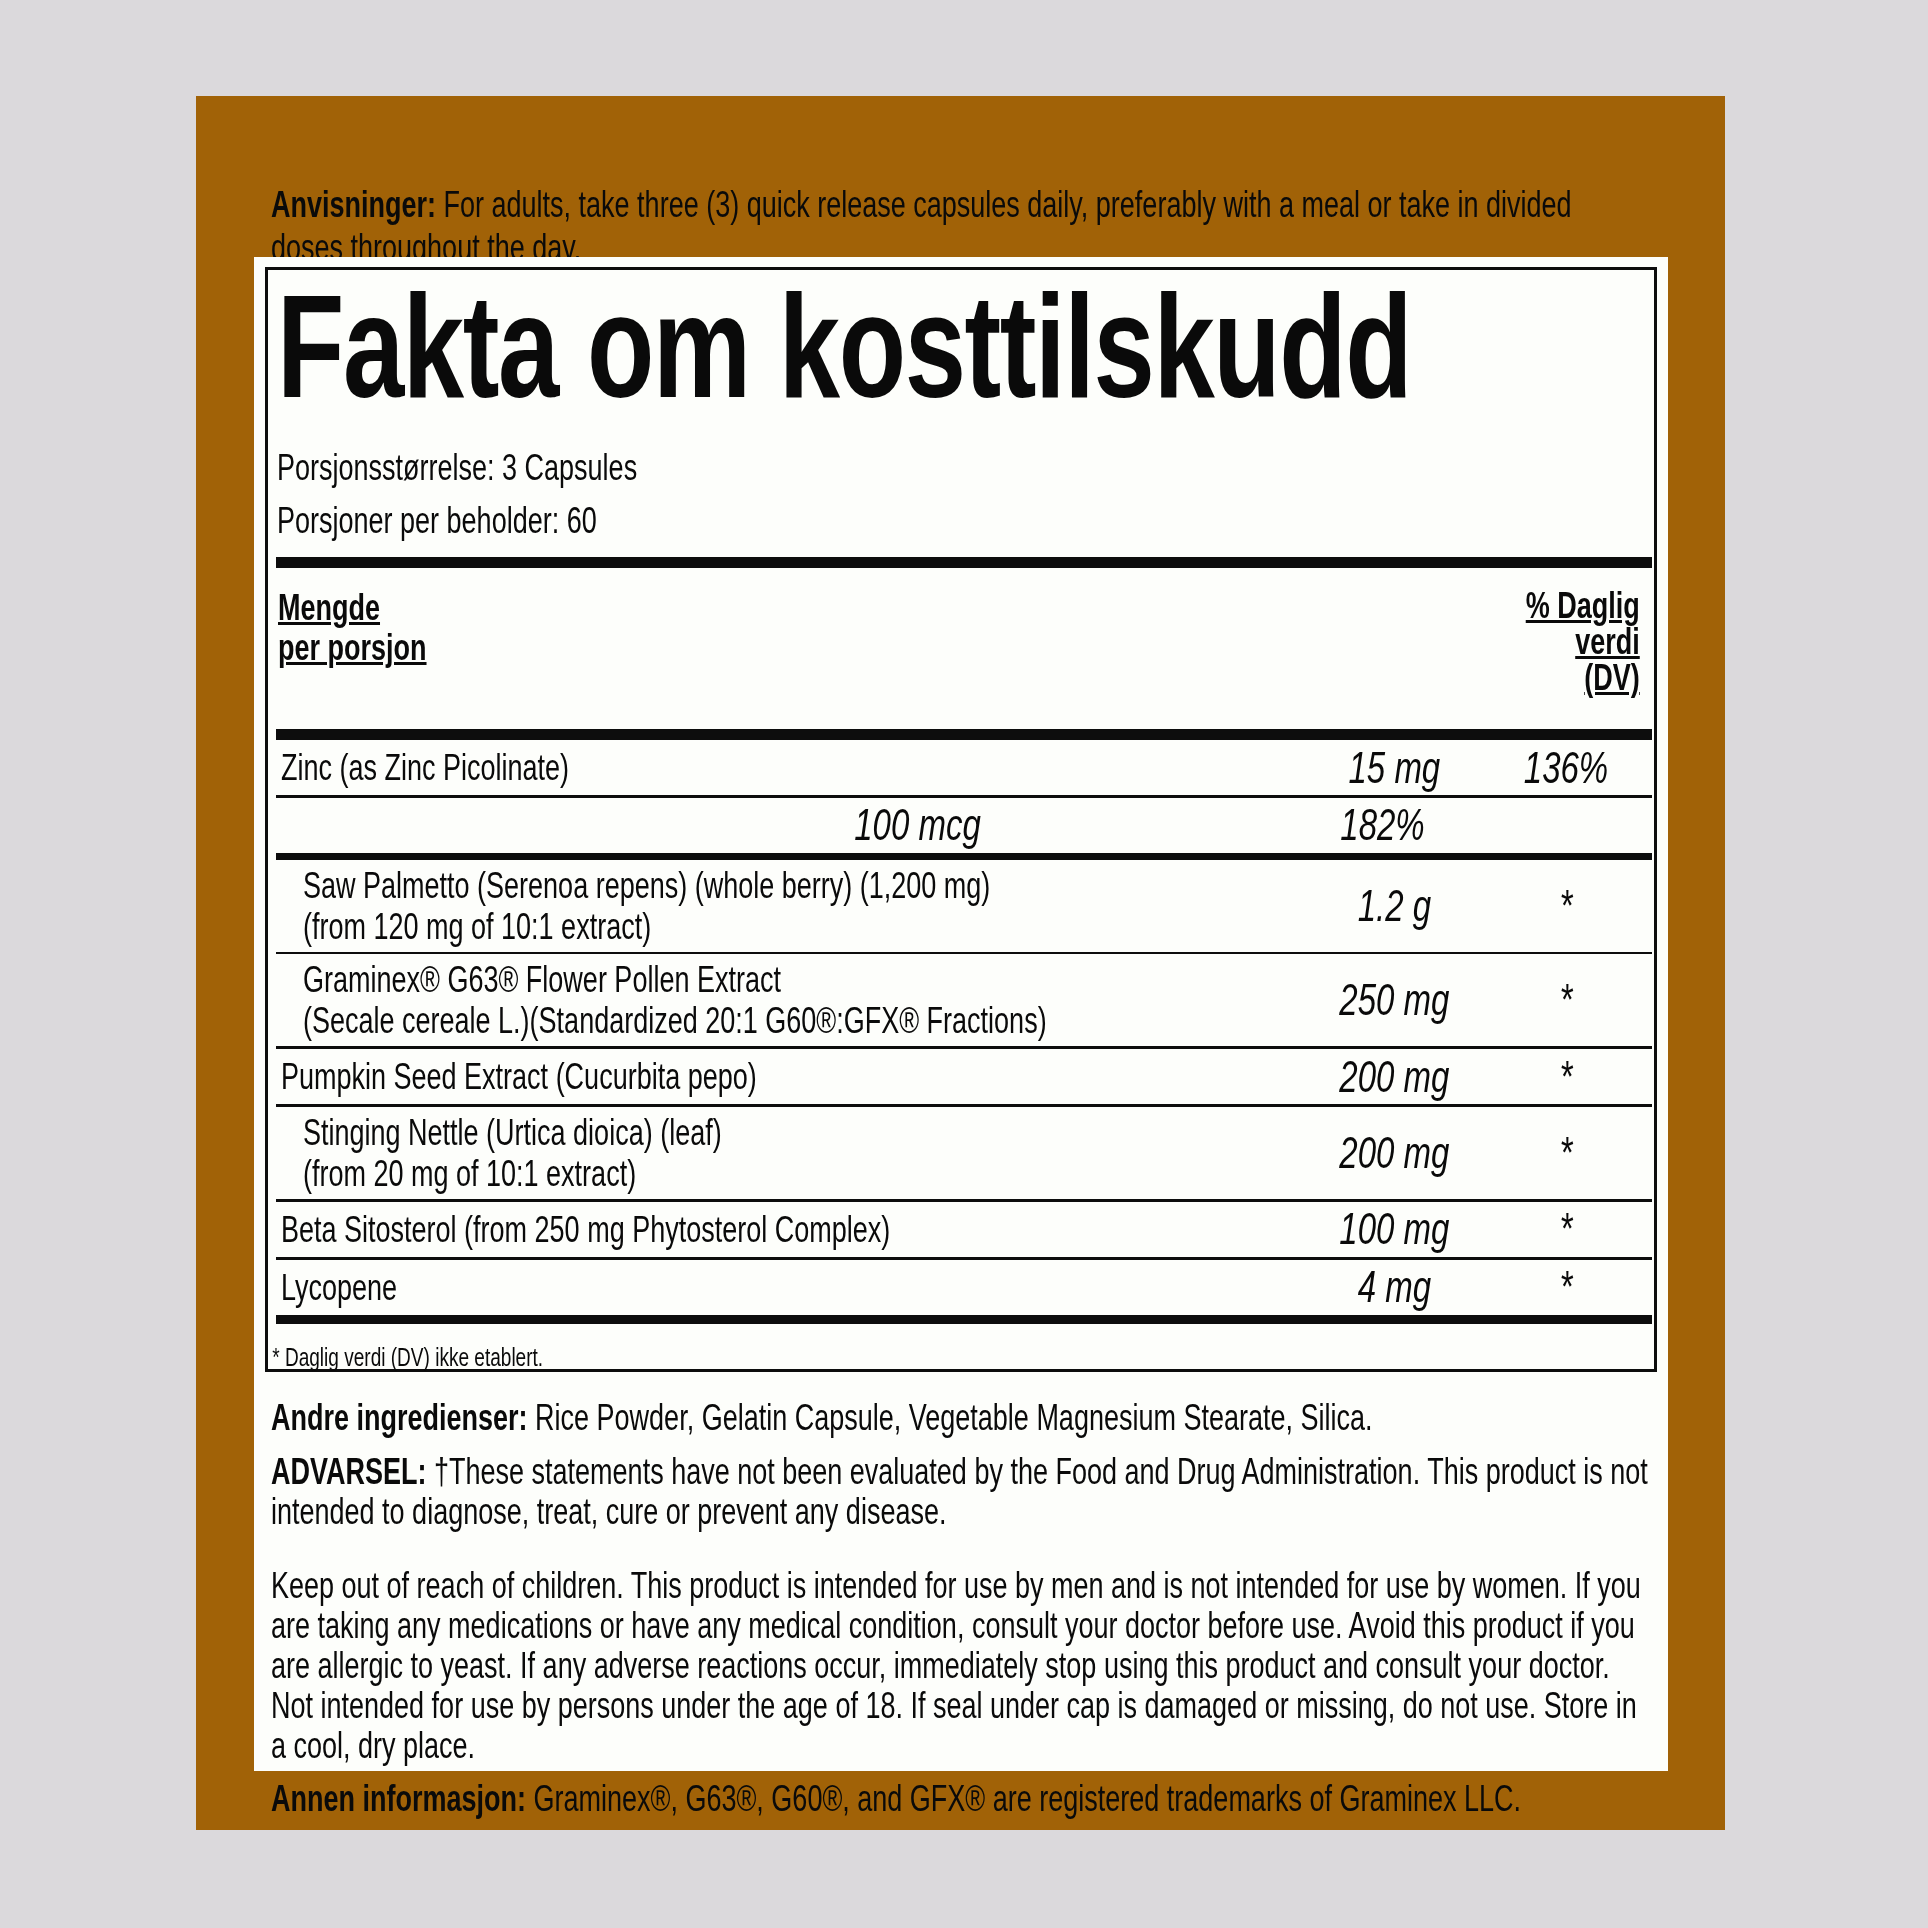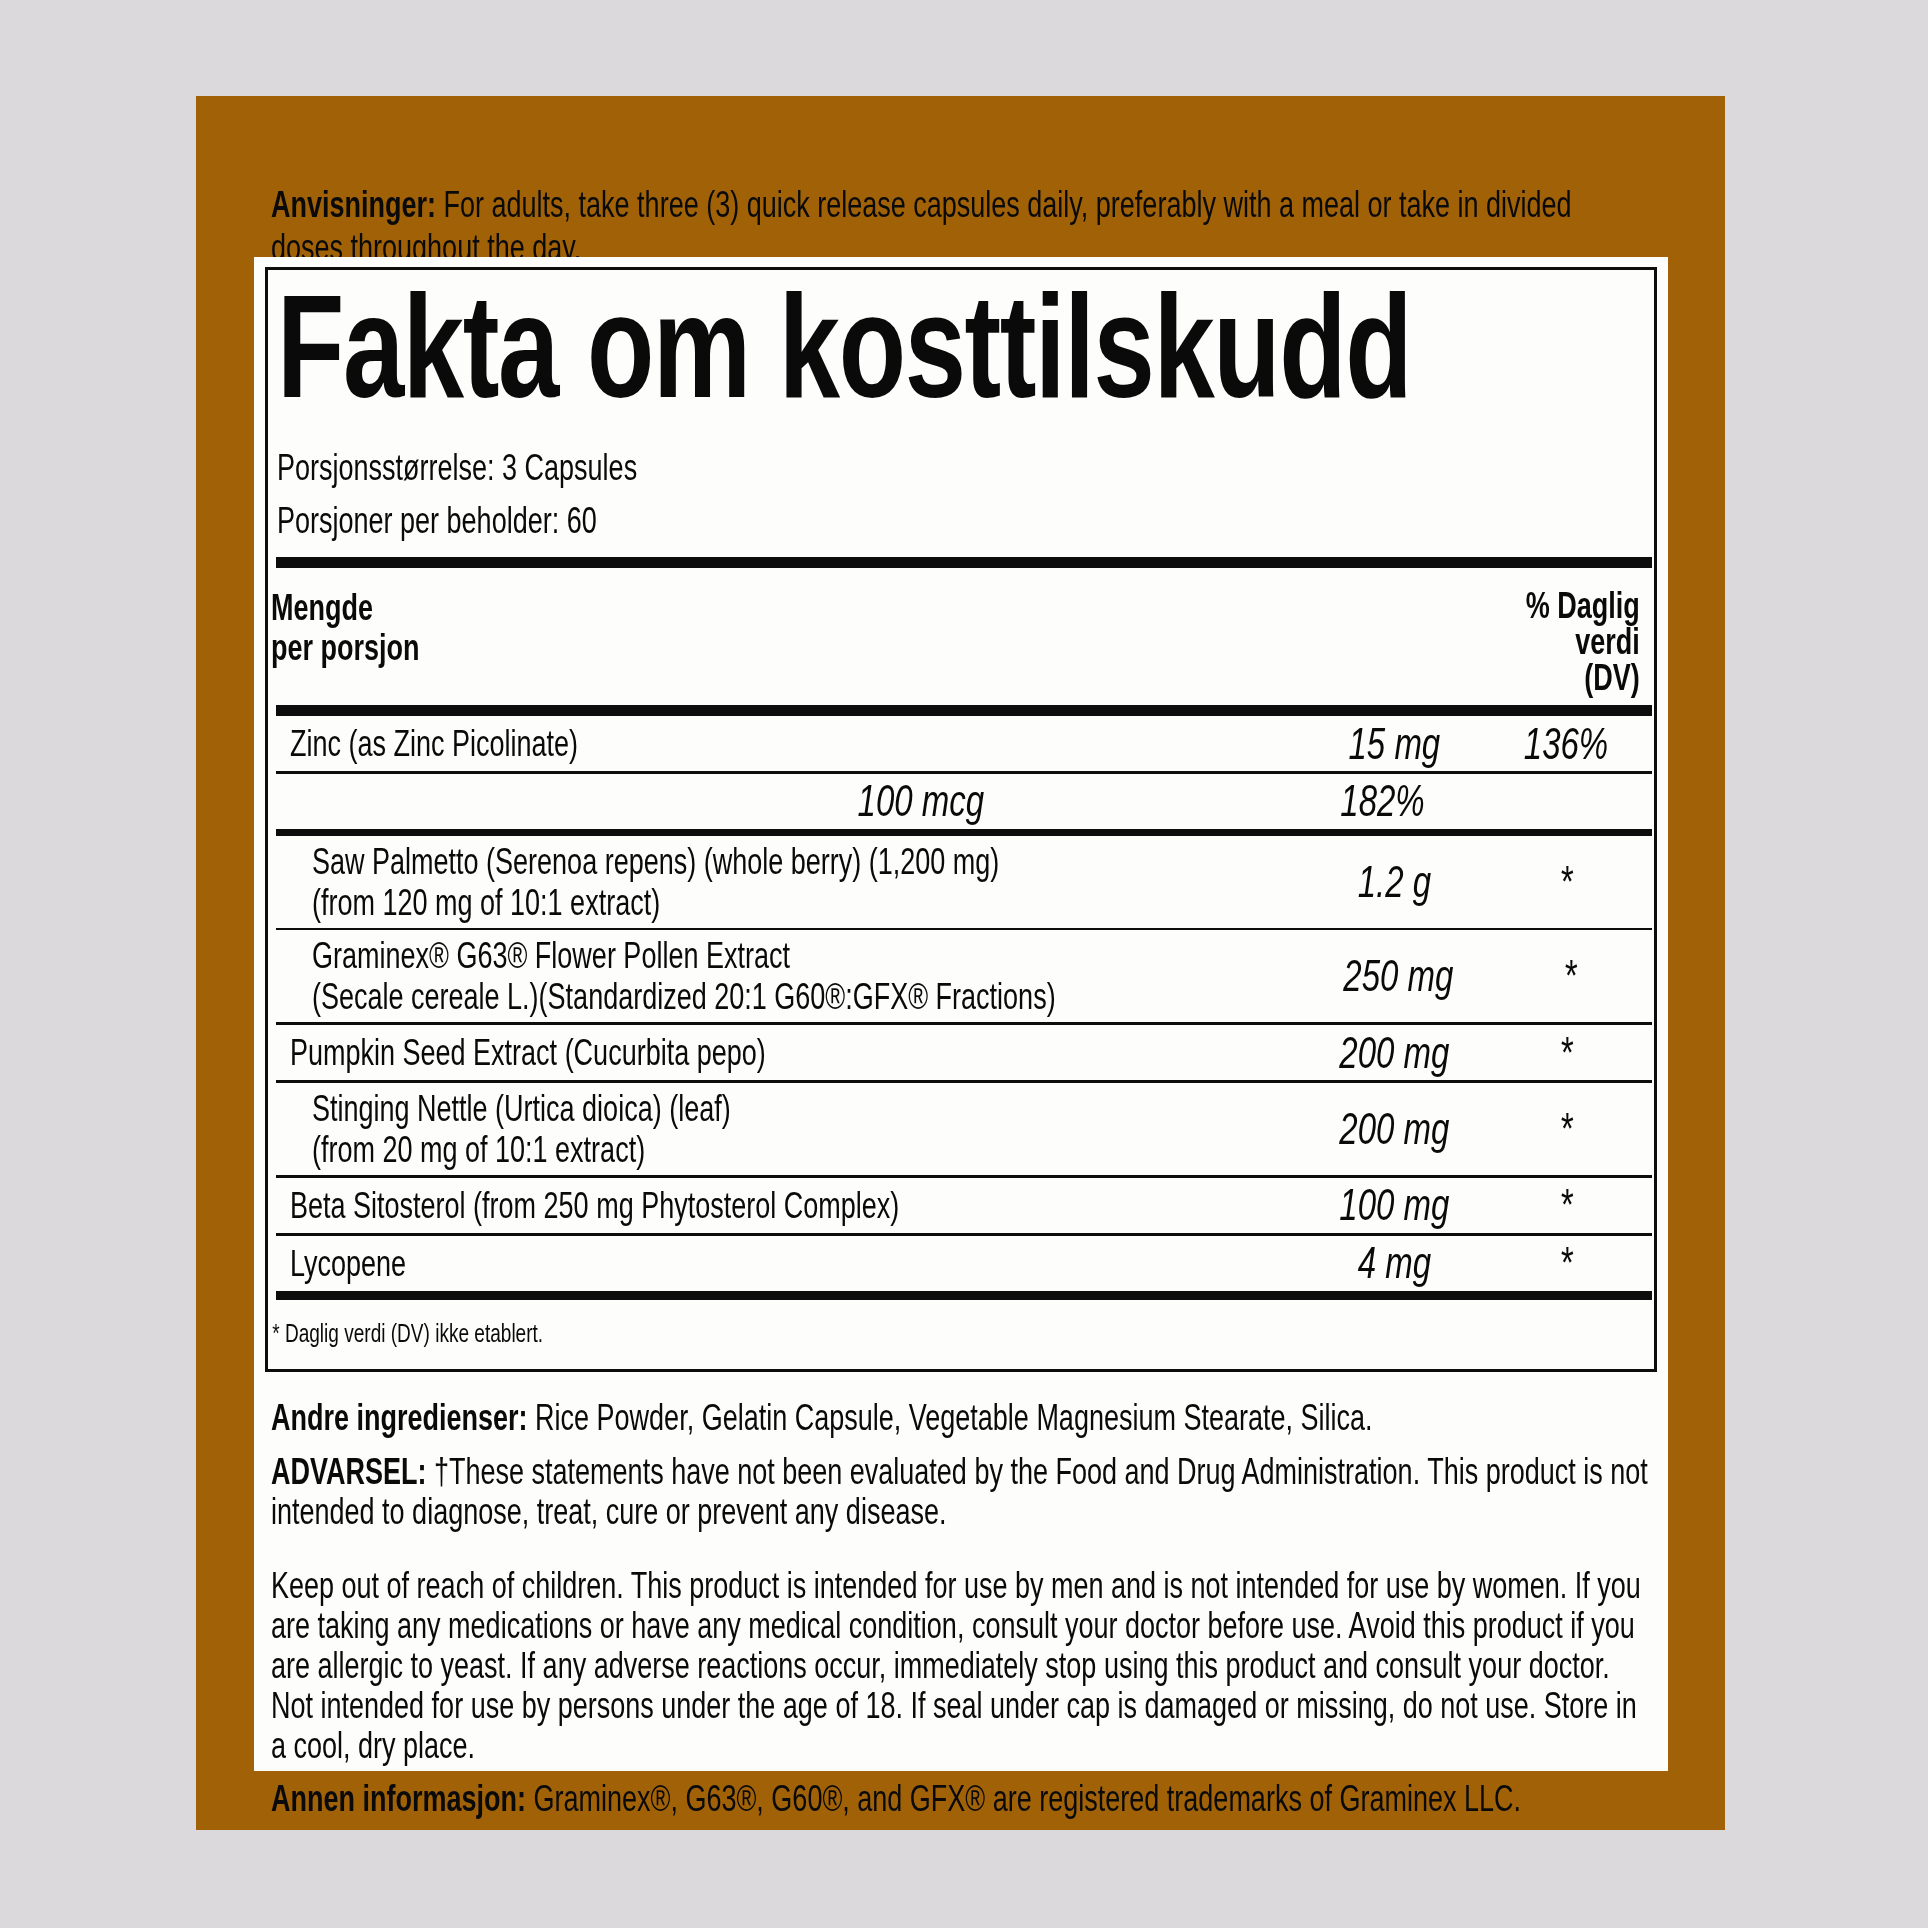--- a/index.html
+++ b/index.html
@@ -41,29 +41,29 @@
   .serv2{margin-top:8.5px;}
   .bar{background:#0d0d0d;margin:0 1.9px 0 7.5px;}
   .bar1{height:10.4px;margin-top:14px;}
   .bar2{height:11.3px;}
   .bar3{height:9.4px;}
   .sep{height:2.8px;background:#0d0d0d;margin:0 1.9px 0 7.5px;}
   .sep.md{height:6.6px;}
 
   .head{
     display:grid;grid-template-columns:1fr 203px;
-    height:137px;box-sizing:border-box;padding:20px 0 0 3px;
+    height:161px;box-sizing:border-box;padding:20px 0 0 10px;text-decoration:underline;
   }
   .head-left{font-weight:bold;font-size:36px;line-height:40px;white-space:nowrap;}
   .head-right{font-weight:bold;font-size:36px;line-height:36px;text-align:right;
     padding-right:19px;box-sizing:border-box;}
 
   .frow{
     display:grid;grid-template-columns:1fr 151px 203px;
-    padding-left:22px;align-items:center;
+    padding-left:13px;align-items:center;
   }
   .h58{height:55px;}
   .h98{height:92px;margin-left:22px;}
   .name .ln{font-size:36px;line-height:41px;white-space:nowrap;}
   .amt,.dv{font-size:44px;text-align:center;align-self:center;font-style:italic;}
   .dv{padding-right:19px;box-sizing:border-box;}
 
   .foot{
     font-size:25.4px;line-height:32px;padding:17px 0 0 5.6px;white-space:nowrap;
   }

